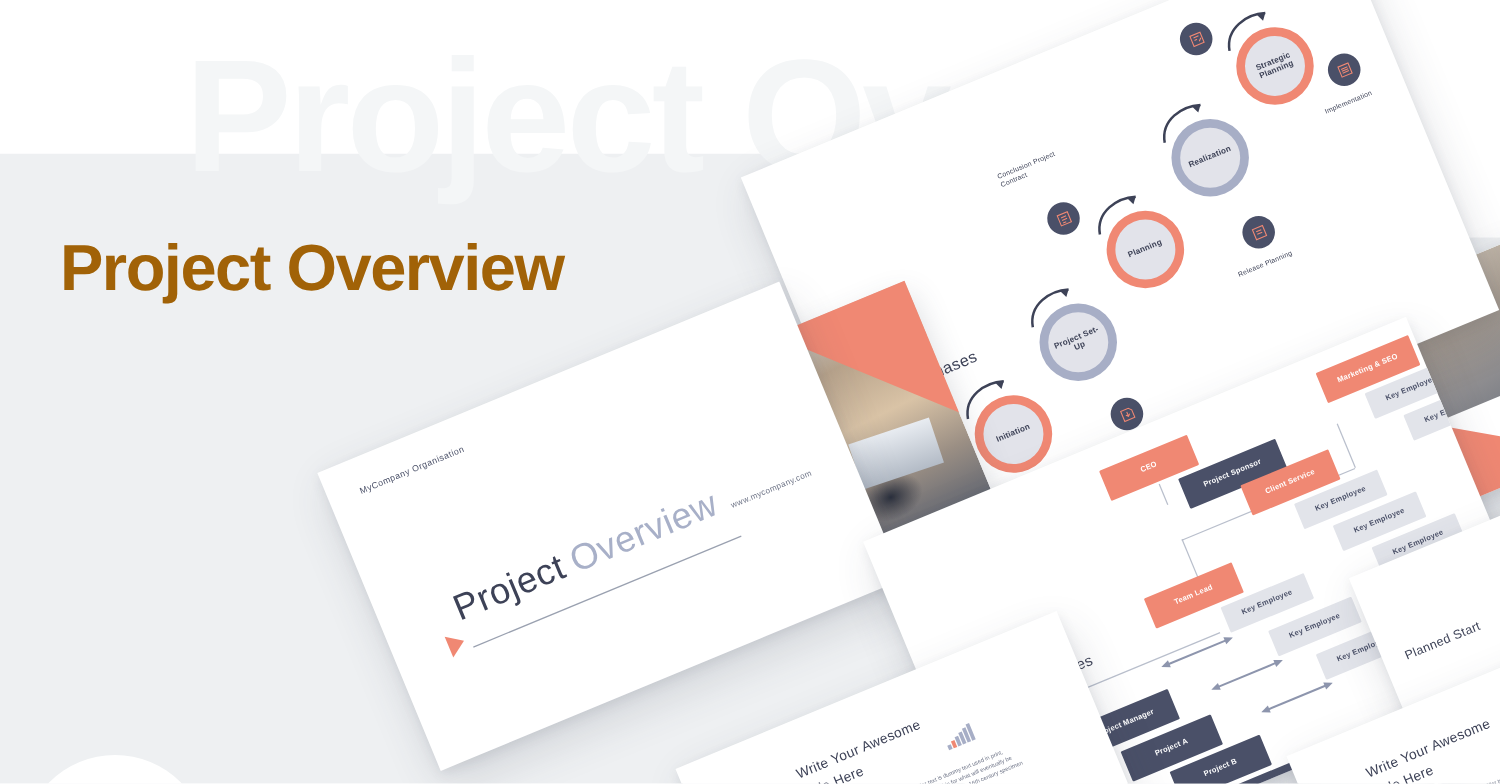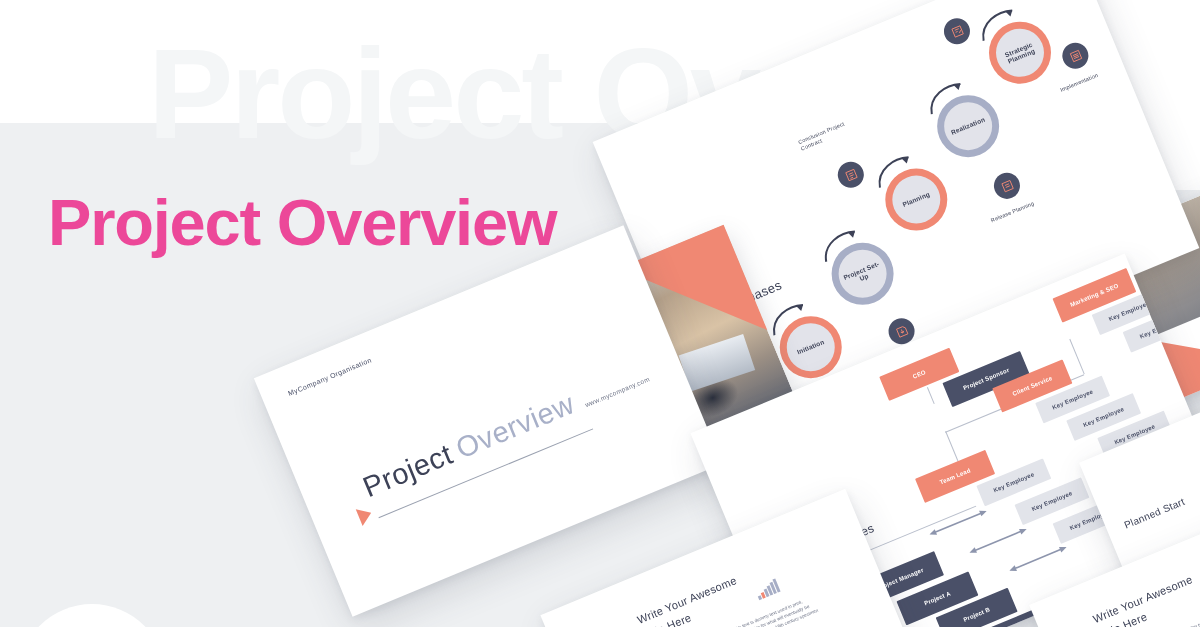--- a/index.html
+++ b/index.html
@@ -49,23 +49,23 @@
     letter-spacing: -3px;
     color: #f4f6f7;
     white-space: nowrap;
     line-height: 1;
     user-select: none;
   }
 
   
   .headline {
     position: absolute; left: 48px; top: 185px;
-    font-size: 65px; font-weight: 700;
+    font-size: 52px; font-weight: 700;
     letter-spacing: -1.2px;
-    color: #ec4899;
+    color: #a16207;
     white-space: nowrap;
   }
 
   
   .slide {
     position: absolute;
     background: #ffffff;
     box-shadow: 0 14px 34px rgba(60,70,90,0.16), 0 3px 9px rgba(60,70,90,0.10);
     overflow: hidden;
   }

